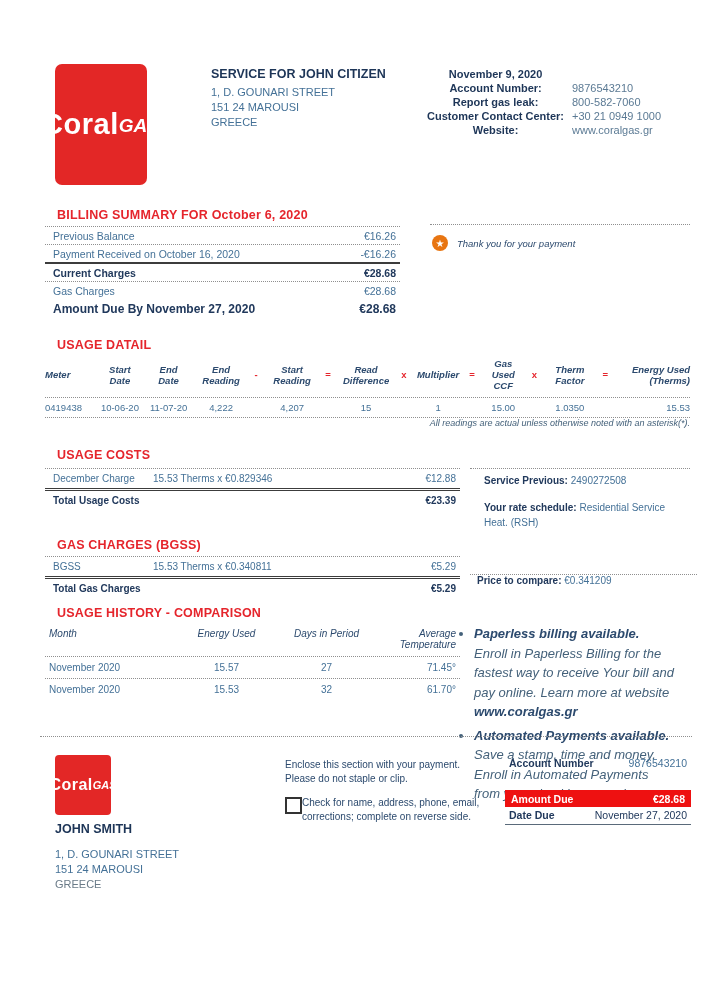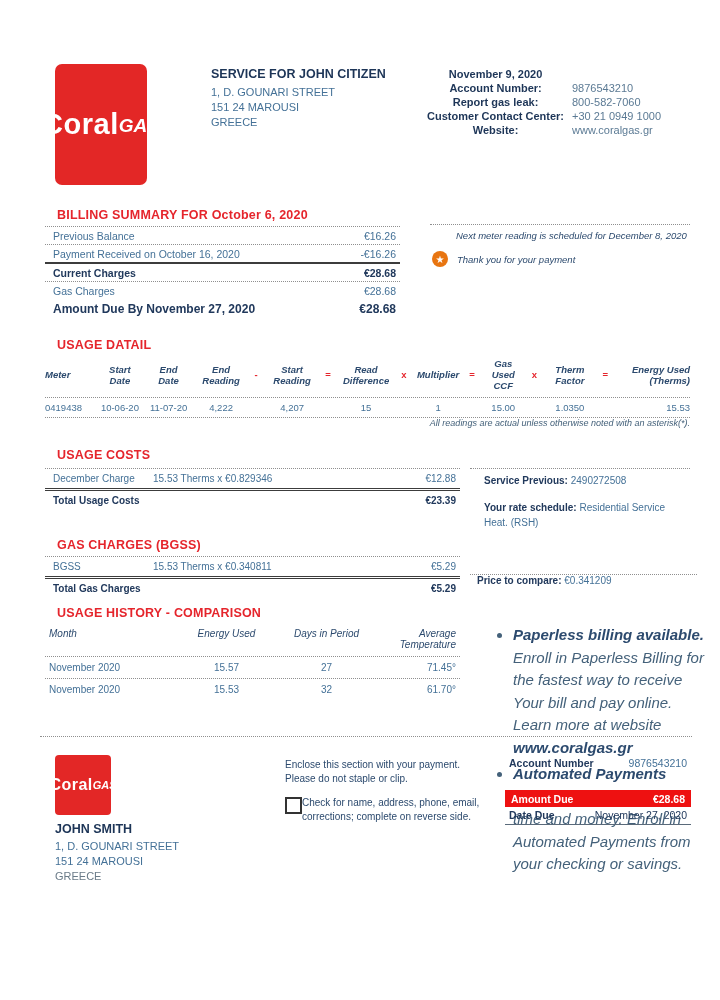--- a/index.html
+++ b/index.html
@@ -70,29 +70,29 @@
   .gc-side{position:absolute;left:470px;top:574px;width:220px;font-size:10px;padding-left:7px;}
   
   .uh-title{position:absolute;left:57px;top:606px;}
   .uh-table{position:absolute;left:45px;top:626px;width:415px;font-size:10px;}
   .uh-head{display:flex;font-style:italic;color:#2c4a6e;padding:2px 4px 6px 4px;}
   .uh-row{display:flex;border-top:1.5px dotted #8f8f8f;padding:5px 4px;color:#447197;}
   .u-mo{width:125px;text-align:left;}
   .u-en{width:105px;text-align:center;}
   .u-dy{width:95px;text-align:center;}
   .u-tp{flex:1;text-align:right;}
-  .uh-bullets{position:absolute;left:499px;top:624px;width:214px;font-size:15px;font-style:italic;color:#44617a;}
+  .uh-bullets{position:absolute;left:460px;top:624px;width:214px;font-size:13px;font-style:italic;color:#44617a;}
   .uh-bullets ul{margin:0;padding-left:14px;}
   .uh-bullets li{margin-bottom:4px;line-height:1.5;}
   .uh-bullets .lead{font-weight:bold;color:#2c4a6e;}
   .uh-bullets .lnk{font-weight:bold;color:#2c4a6e;}
   
   .tear{position:absolute;left:40px;right:28px;top:736px;border-top:1.5px dotted #8f8f8f;}
   .stub-name{position:absolute;left:55px;top:822px;}
-  .stub-name .nm{font-weight:bold;font-size:12.5px;color:#1d3557;margin-bottom:3px;}
+  .stub-name .nm{font-weight:bold;font-size:12.5px;color:#1d3557;margin-bottom:11px;}
   .stub-name .ln{font-size:11px;color:#447197;line-height:15px;}
   .stub-name .cty{color:#6a7b88;}
   .stub-mid{position:absolute;left:285px;top:758px;width:195px;font-size:10px;color:#2c4a6e;line-height:14px;}
   .stub-mid .chk-row{display:flex;margin-top:10px;}
   .chkbox{width:13px;height:13px;border:2px solid #333;background:#fff;flex:0 0 13px;margin-top:1px;}
   .stub-right{position:absolute;left:505px;top:757px;width:186px;font-size:10.5px;}
   .sr-acct{display:flex;justify-content:space-between;padding:0 4px;}
   .amount-bar{display:flex;justify-content:space-between;align-items:center;background:#ee1111;
               color:#fff;font-weight:bold;height:17px;padding:0 6px;margin-top:21px;}
   .sr-date{display:flex;justify-content:space-between;padding:2px 4px 3px 4px;border-bottom:1.5px solid #5a6a7a;}
@@ -144,21 +144,20 @@
     <div class="row flexrow dot-top steel">
       <span>Gas Charges</span>
       <span>€28.68</span>
     </div>
     <div class="row flexrow navy bold bs-due">
       <span>Amount Due By November 27, 2020</span>
       <span>€28.68</span>
     </div>
   </div>
   <div class="bs-notes dot-top">
-    <div class="n1">Next meter reading is scheduled for December 8, 2020</div>
     <div class="n2">
       <span class="star">★</span>
       <span>Thank you for your payment</span>
     </div>
   </div>
 
   <div class="sec-title ud-title">USAGE DATAIL</div>
   <div class="ud-table">
     <div class="ud-head">
       <div class="h c-meter"><span>Meter</span></div>

